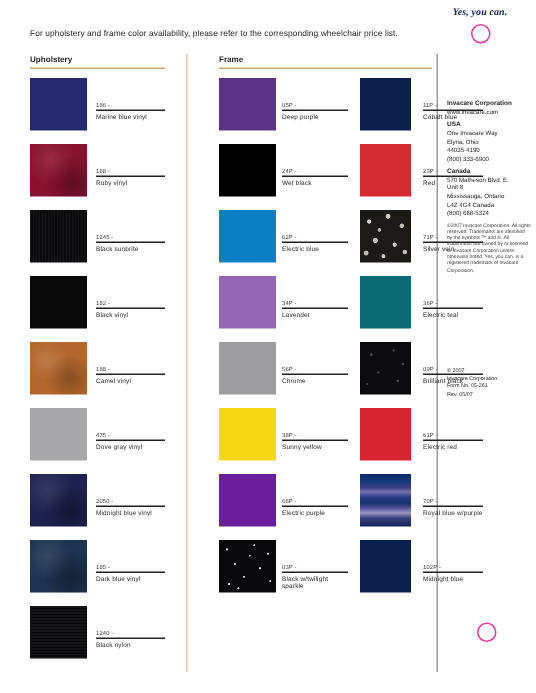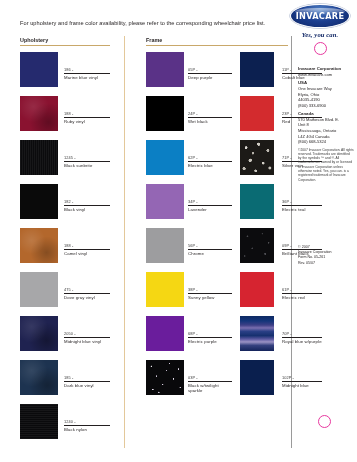--- a/index.html
+++ b/index.html
@@ -247,23 +247,20 @@
     line-height: 1.45;
     color: #231f20;
   }
 </style>
 </head>
 <body>
 
 <div class="intro">For upholstery and frame color availability, please refer to the corresponding wheelchair price list.</div>
 
 <div class="logo-block">
-  <div class="logo-oval">
-    <span class="logo-word">INVACARE</span>
-  </div>
   <div class="tagline">Yes, you can.</div>
   <div class="pink-circle"></div>
 </div>
 <div class="pink-circle bottom"></div>
 
 <div class="col-head" style="left:20px; top:37px;">Upholstery</div>
 <div class="col-rule" style="left:20px; top:45px; width:90px;"></div>
 
 <div class="col-head" style="left:146px; top:37px;">Frame</div>
 <div class="col-rule" style="left:146px; top:45px; width:142px;"></div>

